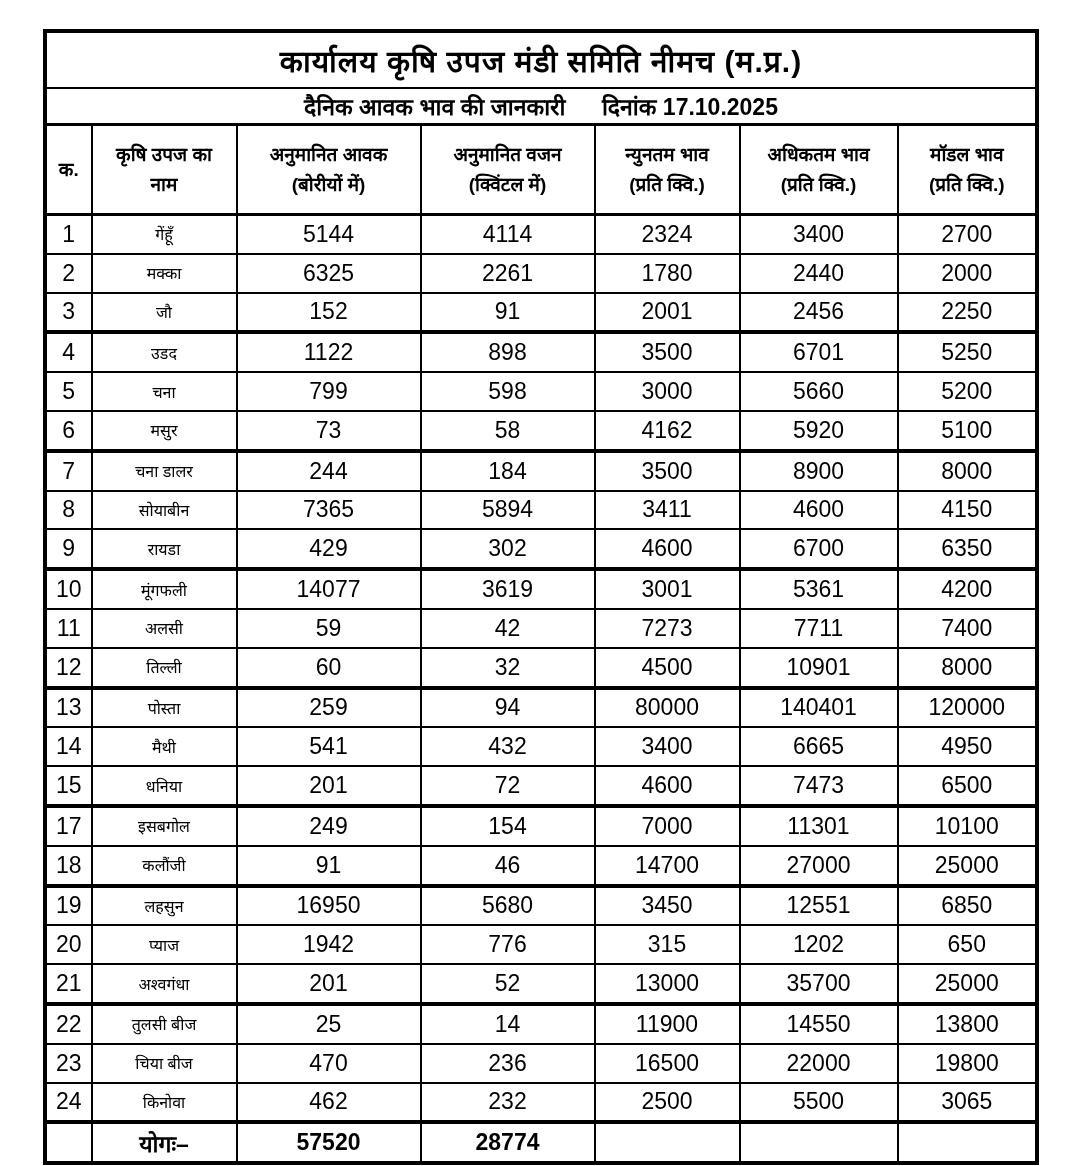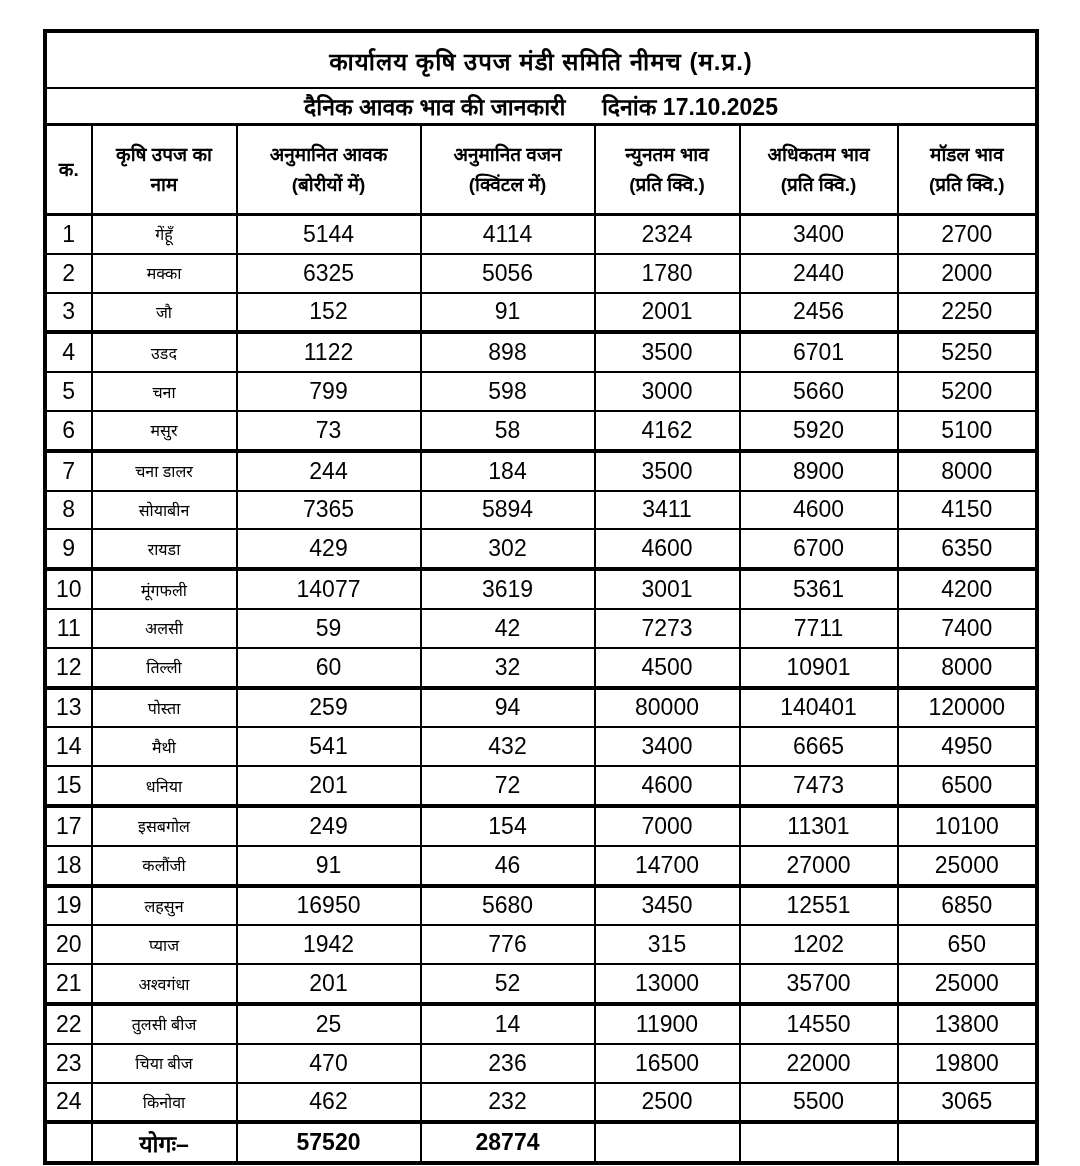--- a/index.html
+++ b/index.html
@@ -30,21 +30,21 @@
     text-align: center;
     vertical-align: middle;
     padding: 0 2px;
     overflow: hidden;
   }
   
   table.main-table { border: 3px solid #000000; outline: 1px solid #000000; }
 
   tr.title-row td {
     height: 54px;
-    font-size: 24px;
+    font-size: 30px;
     font-weight: bold;
     letter-spacing: 1px;
     border-bottom: 2px solid #000000;
   }
   tr.subtitle-row td {
     height: 34px;
     font-size: 23px;
     font-weight: bold;
     border-bottom: 3px solid #000000;
   }
@@ -130,21 +130,21 @@
           <td>5144</td>
           <td>4114</td>
           <td>2324</td>
           <td>3400</td>
           <td>2700</td>
         </tr>
         <tr>
           <td>2</td>
           <td class="crop-name">मक्का</td>
           <td>6325</td>
-          <td>5056</td>
+          <td>2261</td>
           <td>1780</td>
           <td>2440</td>
           <td>2000</td>
         </tr>
         <tr class="group-end">
           <td>3</td>
           <td class="crop-name">जौ</td>
           <td>152</td>
           <td>91</td>
           <td>2001</td>

